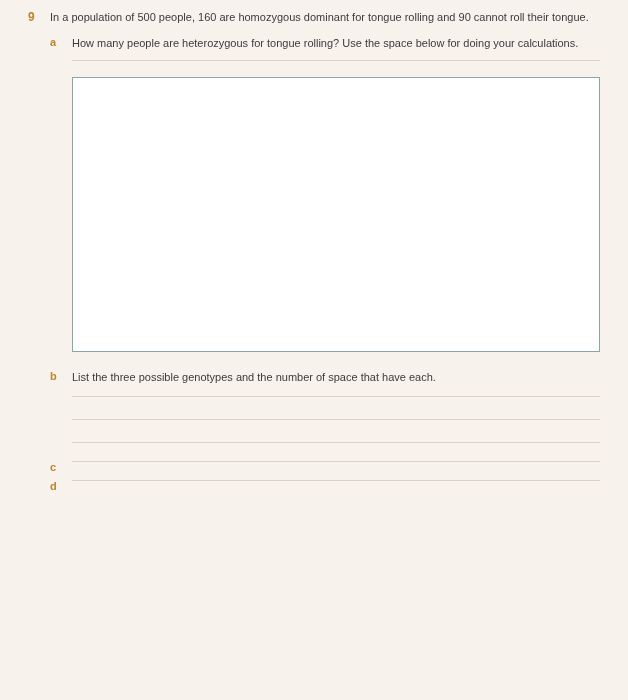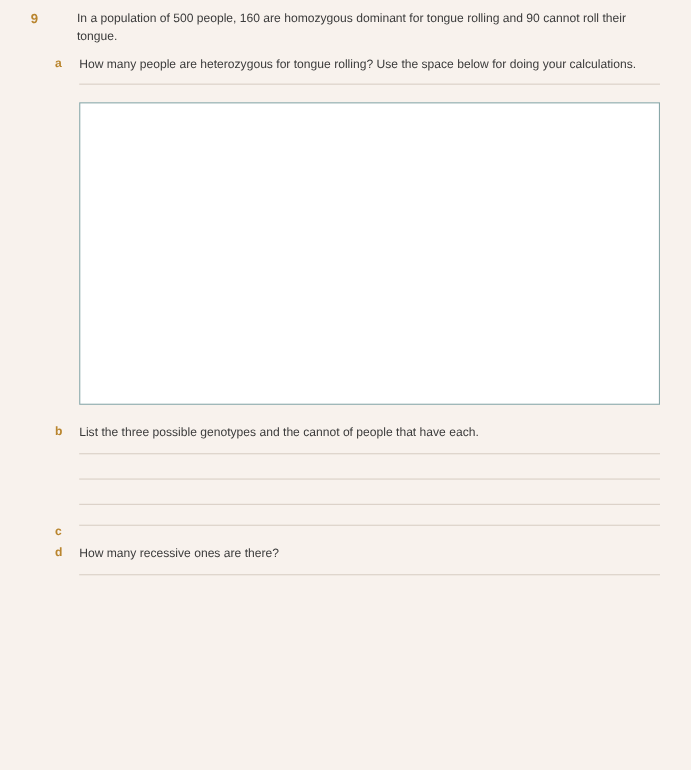--- a/index.html
+++ b/index.html
@@ -25,21 +25,20 @@
     position: absolute;
     left: 0;
     top: 0;
     font-weight: bold;
     color: #b9852e;
     font-size: 12px;
   }
   .q-text {
     line-height: 1.45;
     color: #3b3b3b;
-    margin-left: 20px;
   }
   .parts {
     margin-top: 10px;
   }
   .part {
     position: relative;
     padding-left: 22px;
     margin-top: 18px;
   }
   .part:first-child {
@@ -93,38 +92,37 @@
 
       <div class="part">
         <span class="part-letter">a</span>
         <div class="part-text">How many people are heterozygous for tongue rolling? Use the space below for doing your calculations.</div>
         <hr class="hairline rule-above">
         <div class="calc-box"></div>
       </div>
 
       <div class="part">
         <span class="part-letter">b</span>
-        <div class="part-text">List the three possible genotypes and the cannot of people that have each.</div>
+        <div class="part-text">List the three possible genotypes and the number of space that have each.</div>
         <div class="lines">
           <hr class="hairline">
           <hr class="hairline" style="margin-top:22px">
           <hr class="hairline" style="margin-top:22px">
         </div>
       </div>
 
       <div class="part">
         <span class="part-letter">c</span>
         <div class="lines">
           <hr class="hairline">
         </div>
       </div>
 
       <div class="part">
         <span class="part-letter">d</span>
-        <div class="part-text">How many recessive ones are there?</div>
         <div class="lines">
           <hr class="hairline">
         </div>
       </div>
 
     </div>
   </div>
 
 </div>
 

